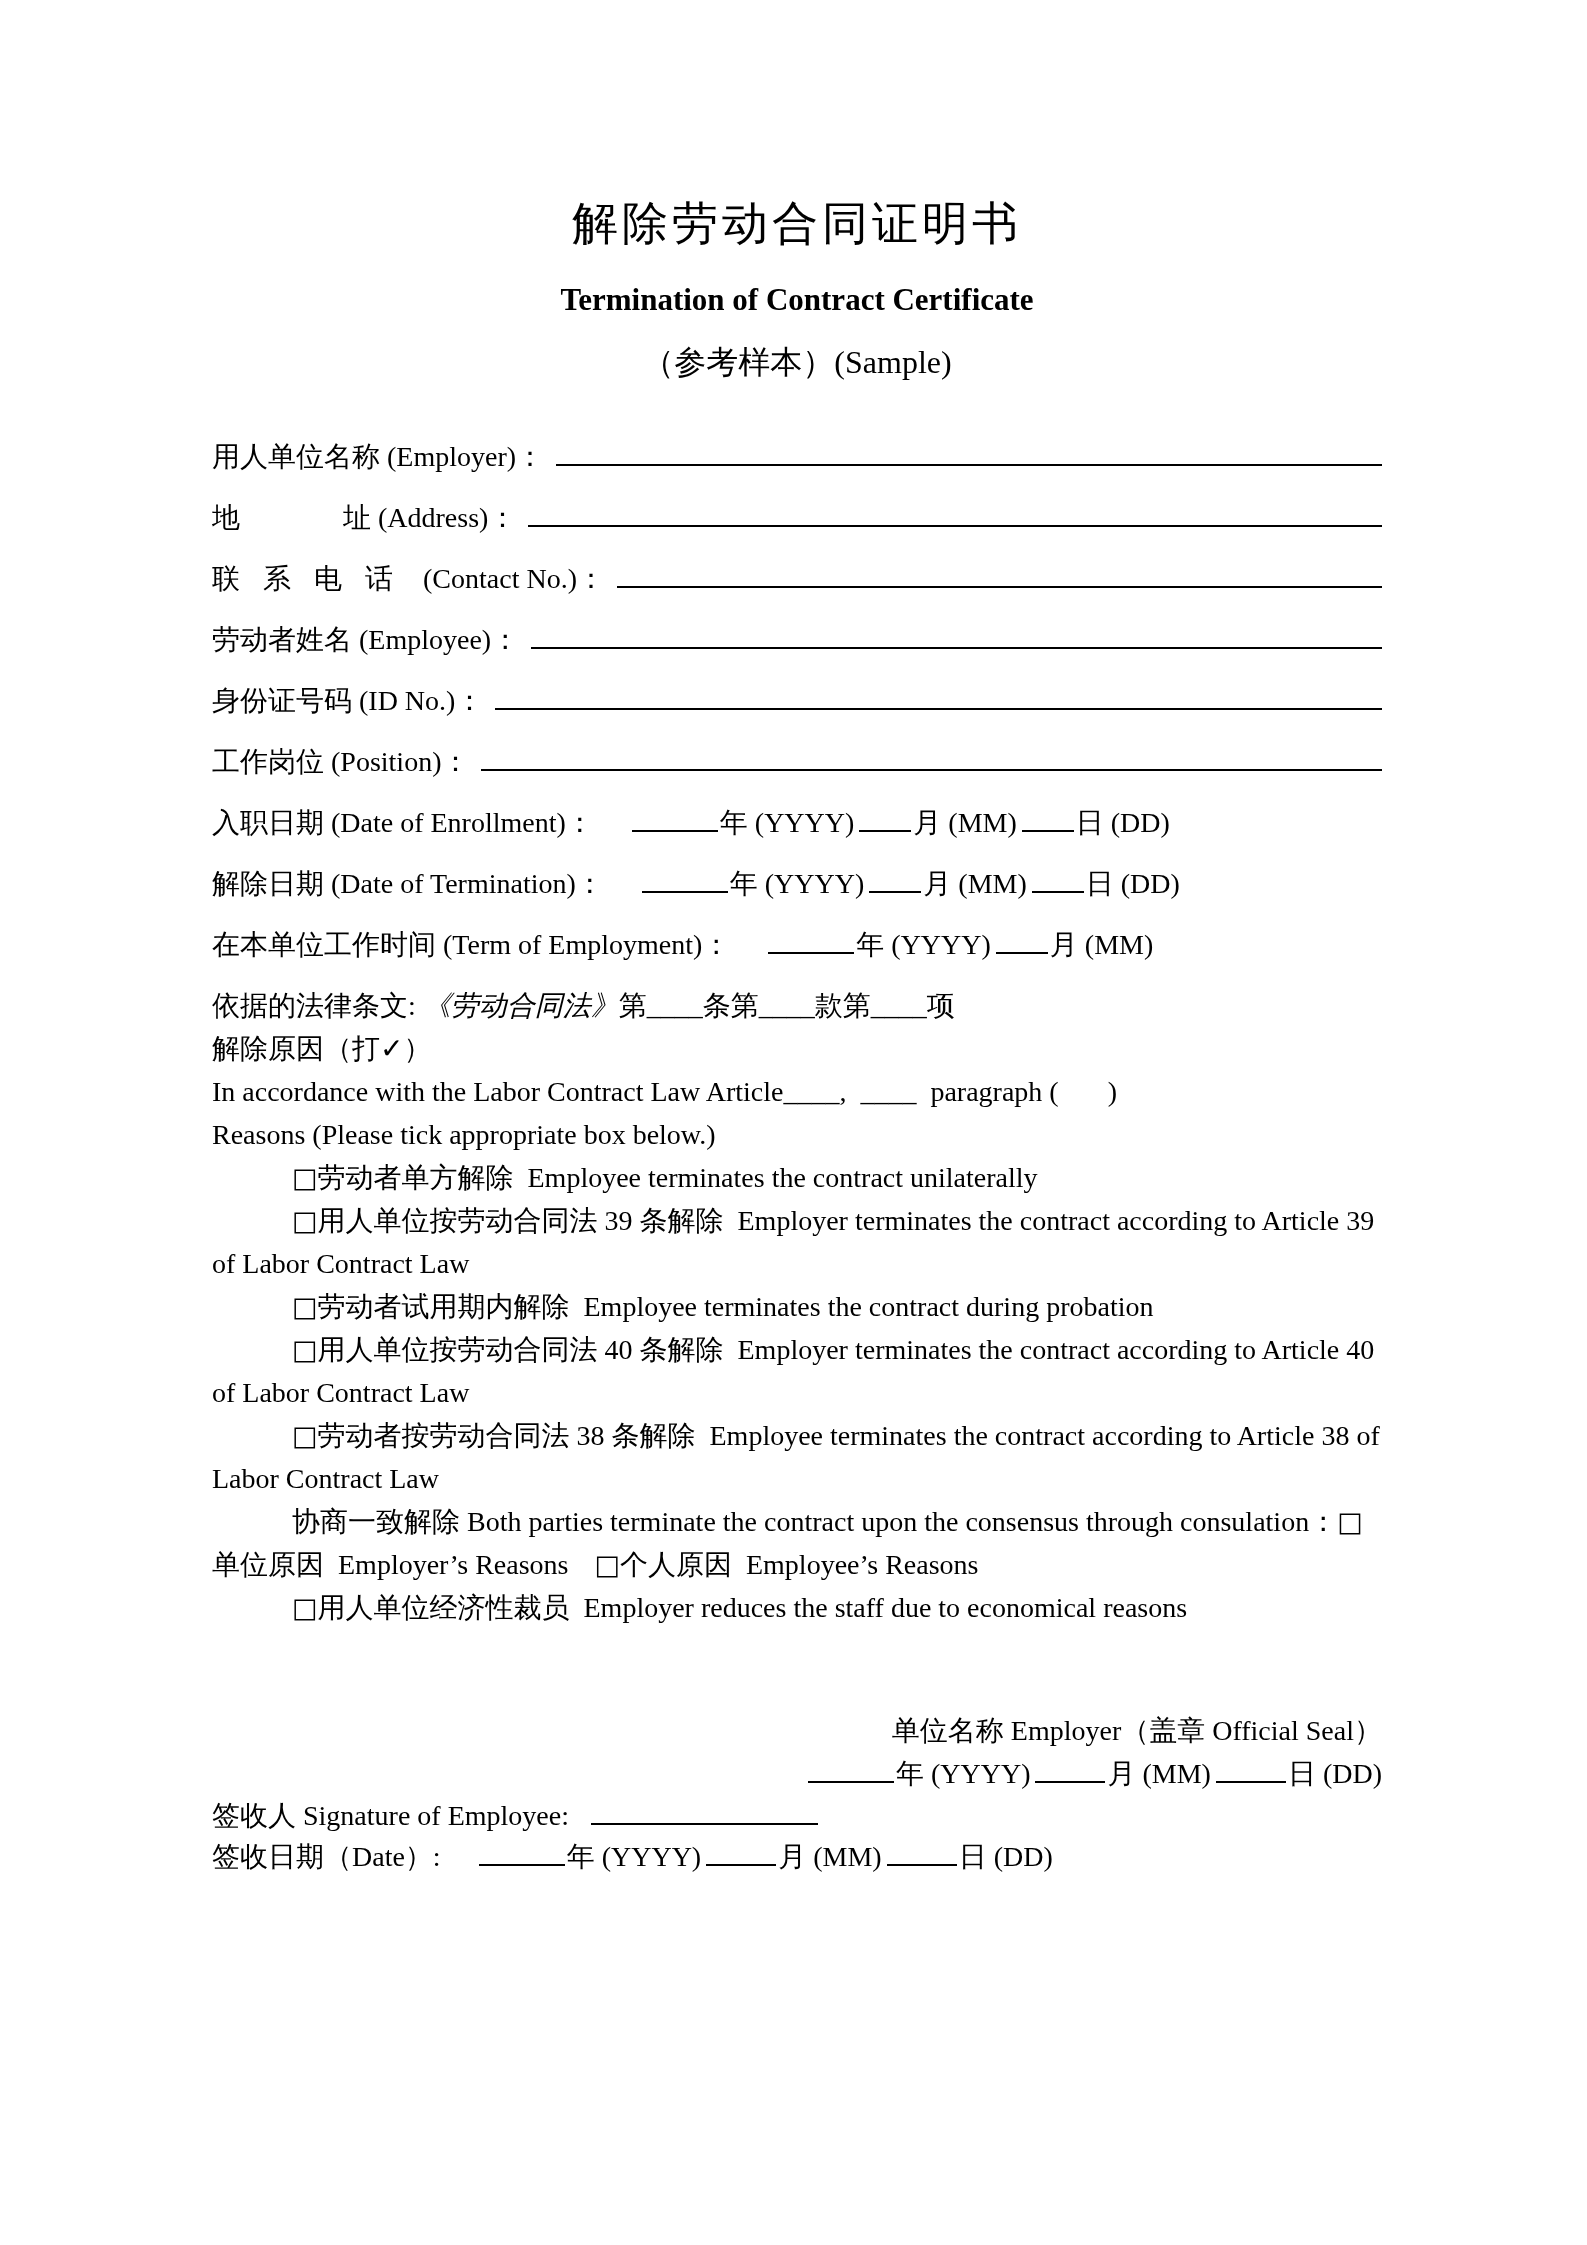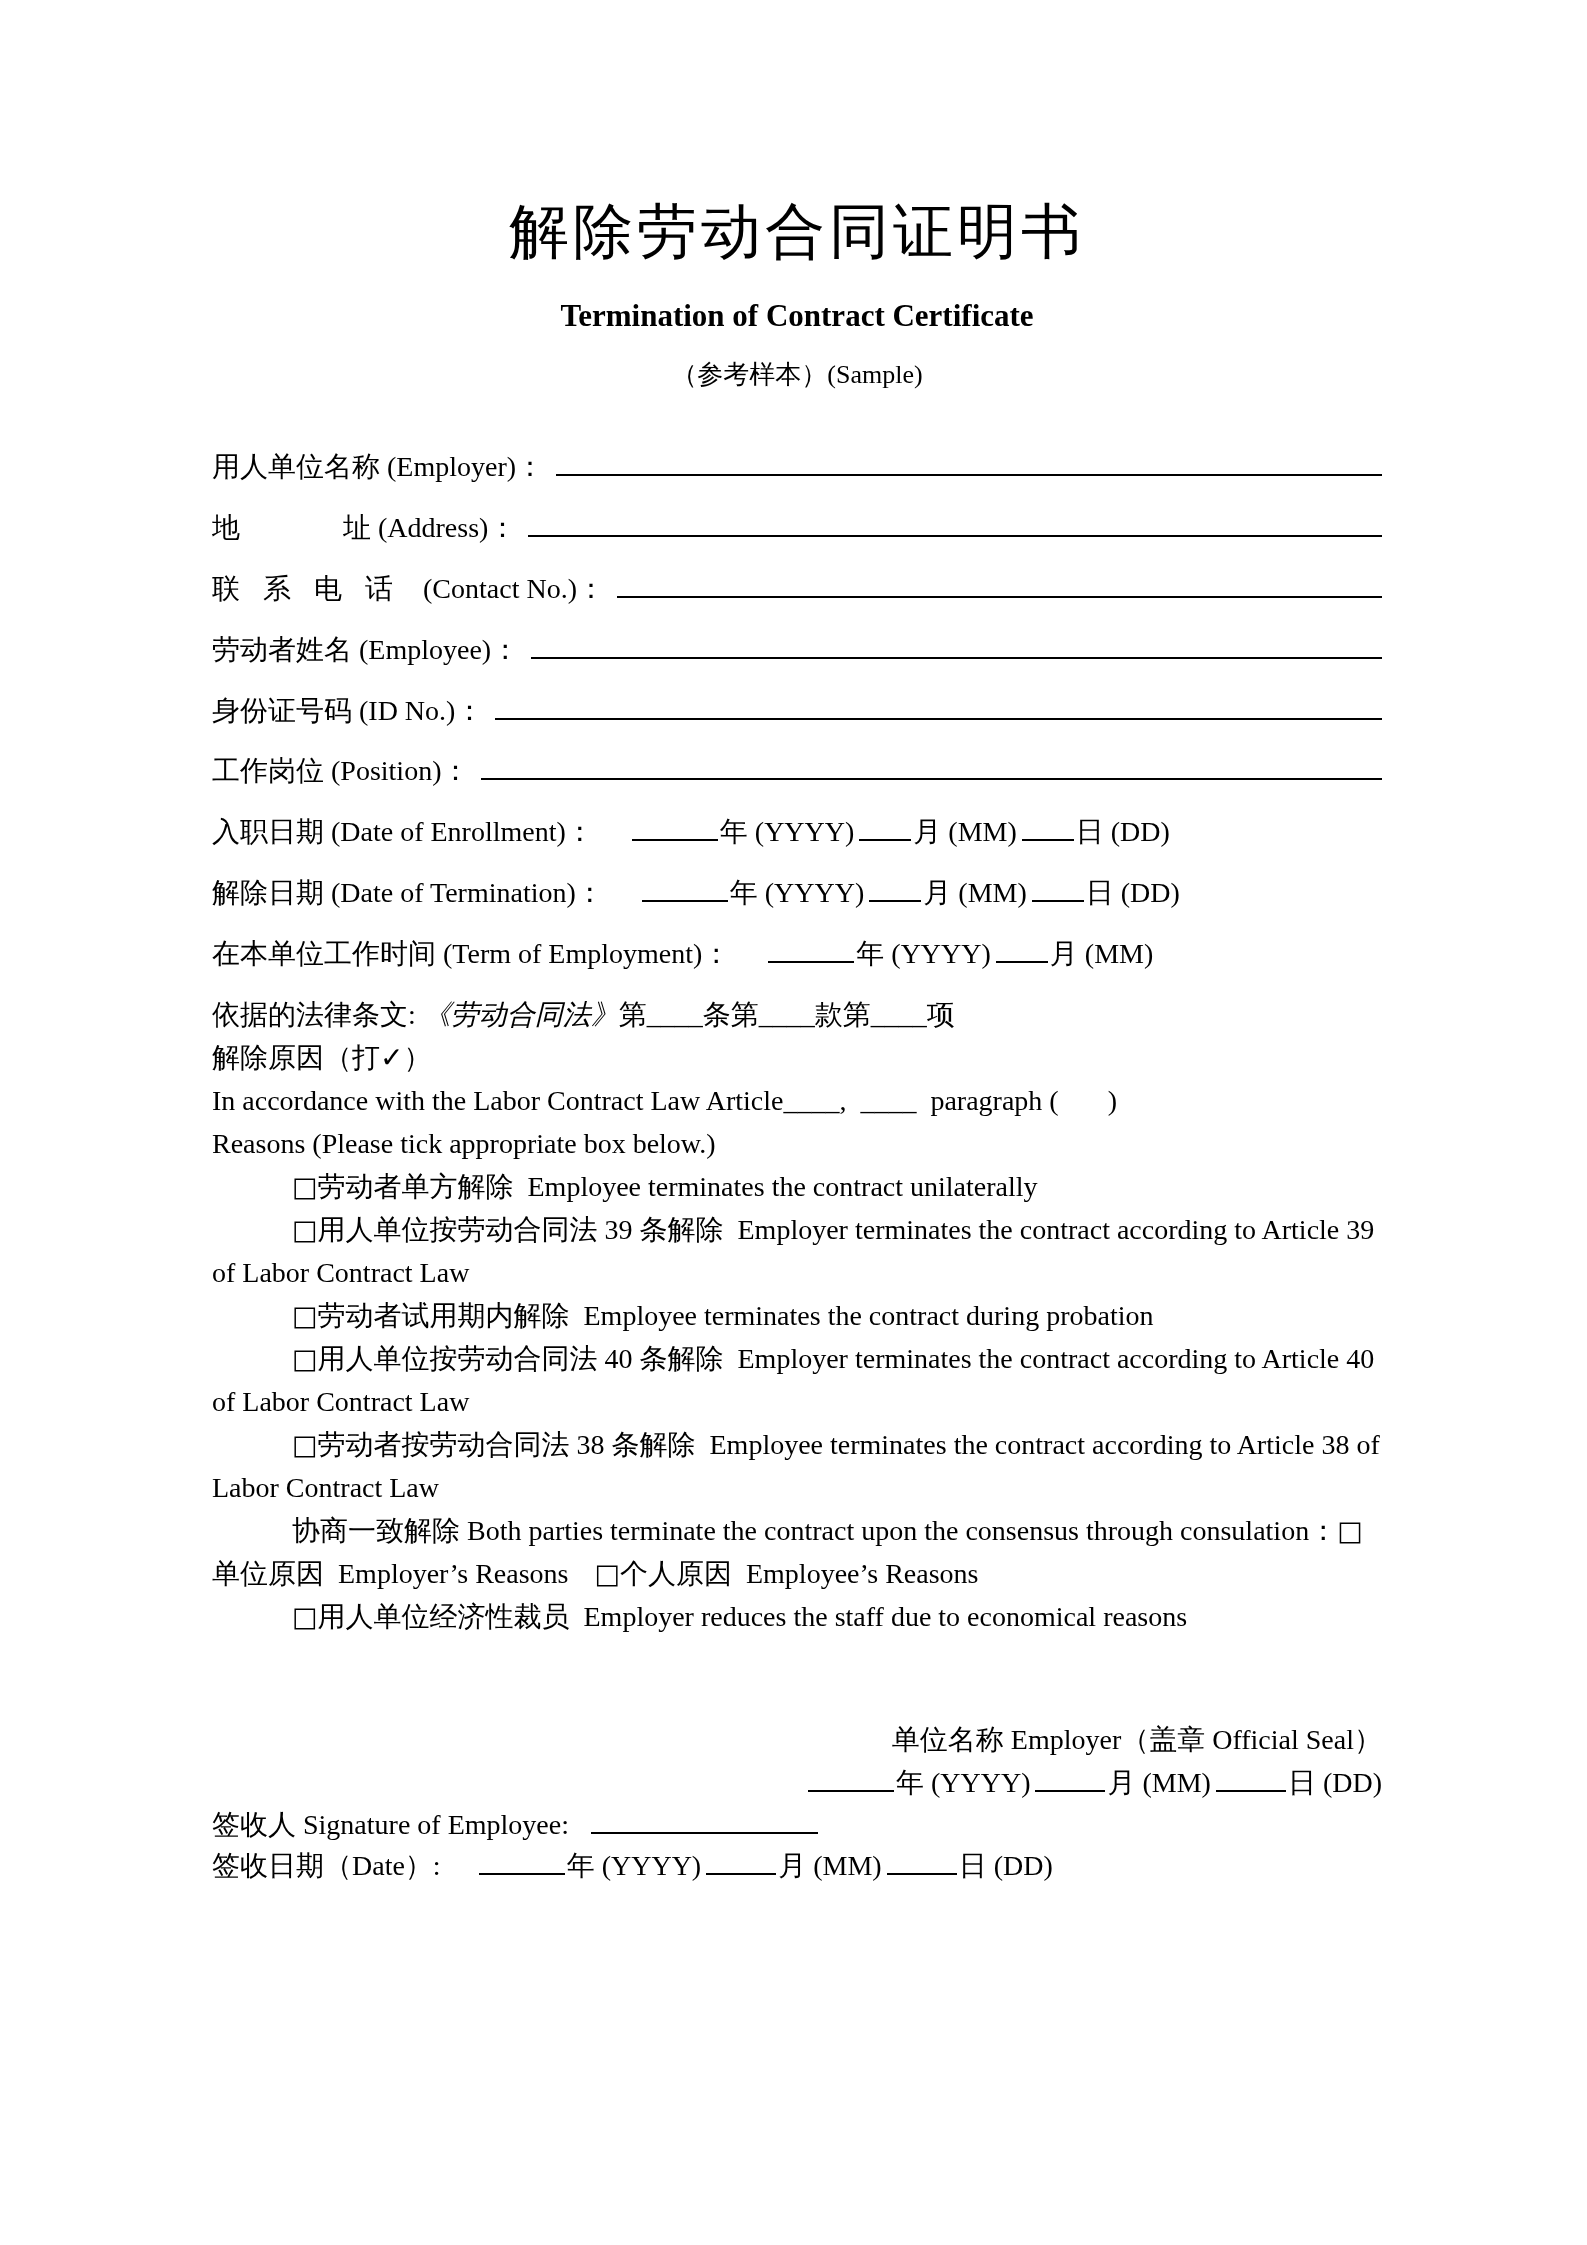--- a/index.html
+++ b/index.html
@@ -9,36 +9,36 @@
     height: 2245px;
     box-sizing: border-box;
     background: #ffffff;
     padding: 198px 205px 0 212px;
     font-family: "Liberation Serif", "DejaVu Serif", serif;
     font-size: 28px;
     color: #000000;
     overflow: hidden;
   }
   .title-cn {
-    font-size: 60px;
+    font-size: 46px;
     font-weight: 400;
     text-align: center;
     margin: 0;
     letter-spacing: 4px;
     line-height: 1.15;
   }
   .title-en {
     font-size: 31px;
     font-weight: 700;
     text-align: center;
     margin: 32px 0 0 0;
     line-height: 1.1;
   }
   .sample-line {
-    font-size: 26px;
+    font-size: 32px;
     text-align: center;
     margin-top: 28px;
     line-height: 1.1;
     white-space: pre;
   }
   .sec-top { margin-top: 59px; }
   .sec-person { }
   .frow {
     display: flex;
     align-items: baseline;

